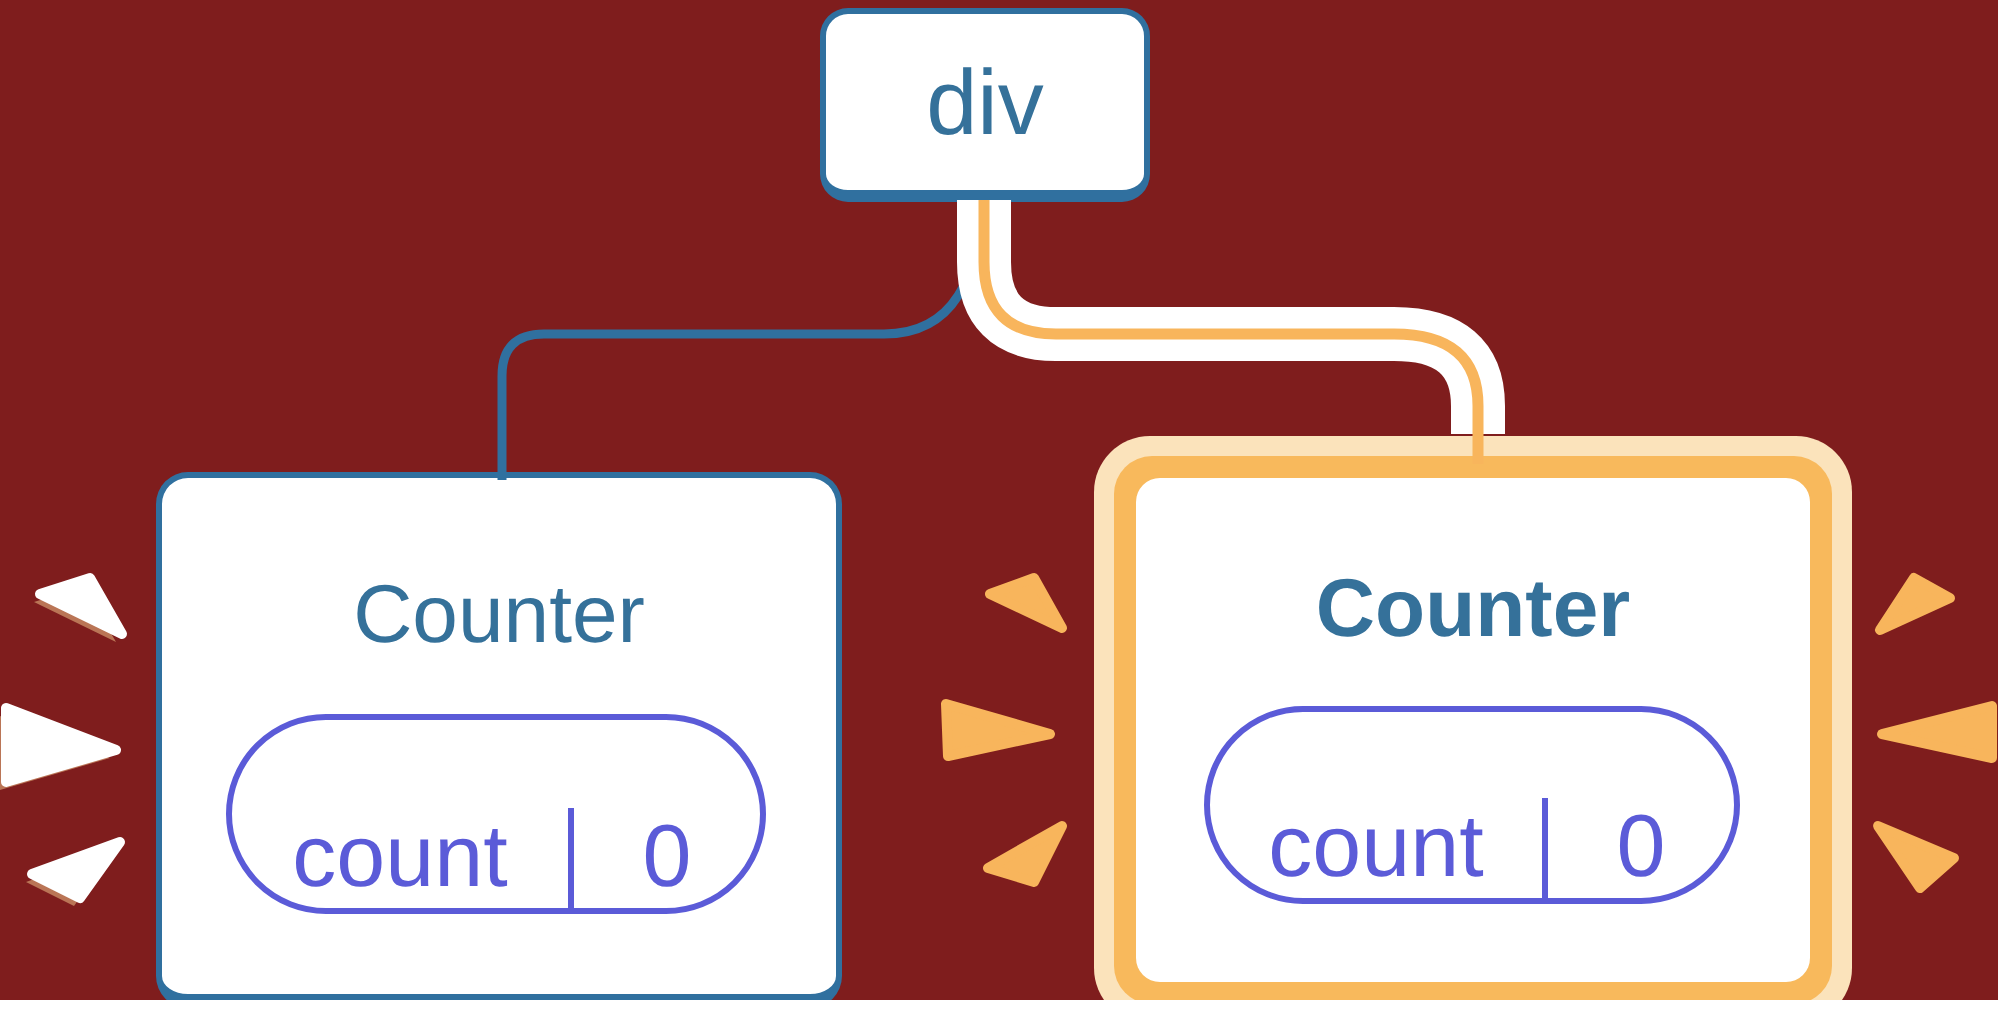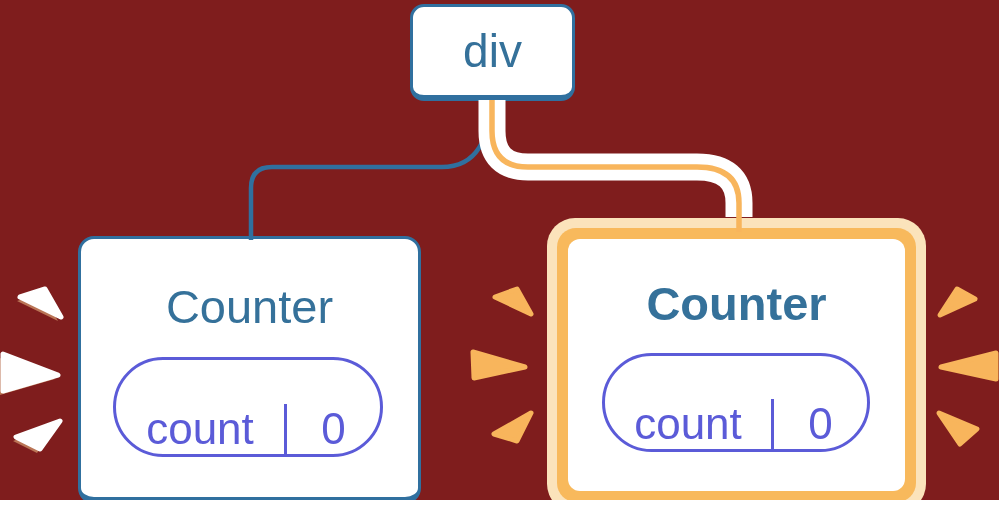--- a/index.html
+++ b/index.html
@@ -15,21 +15,21 @@
     display:flex; align-items:center; justify-content:center;
     color:#35719A; font-size:46px; z-index:2;
   }
   .counter-left {
     left:78px; top:236px; width:343px; height:268px;
     border:3px solid #30709F; border-bottom-width:7px; border-radius:16px;
     z-index:2;
   }
   .counter-title {
     position:absolute; left:0; right:0; top:42px;
-    text-align:center; font-size:47px; color:#35719A; font-weight:400;
+    text-align:center; font-size:41px; color:#35719A; font-weight:400;
     line-height:52px;
   }
   .counter-title.bold { font-weight:700; top:39px; }
   .pill {
     box-sizing:border-box; position:absolute;
     border:3px solid #5B5BD8; border-radius:60px;
     display:flex; color:#5B5BD8; font-size:44px; overflow:hidden;align-items:flex-end;
   }
   .pill-left { left:32px; top:118px; width:270px; height:100px; }
   .pill-right { left:34px; top:114px; width:268px; height:99px; }

